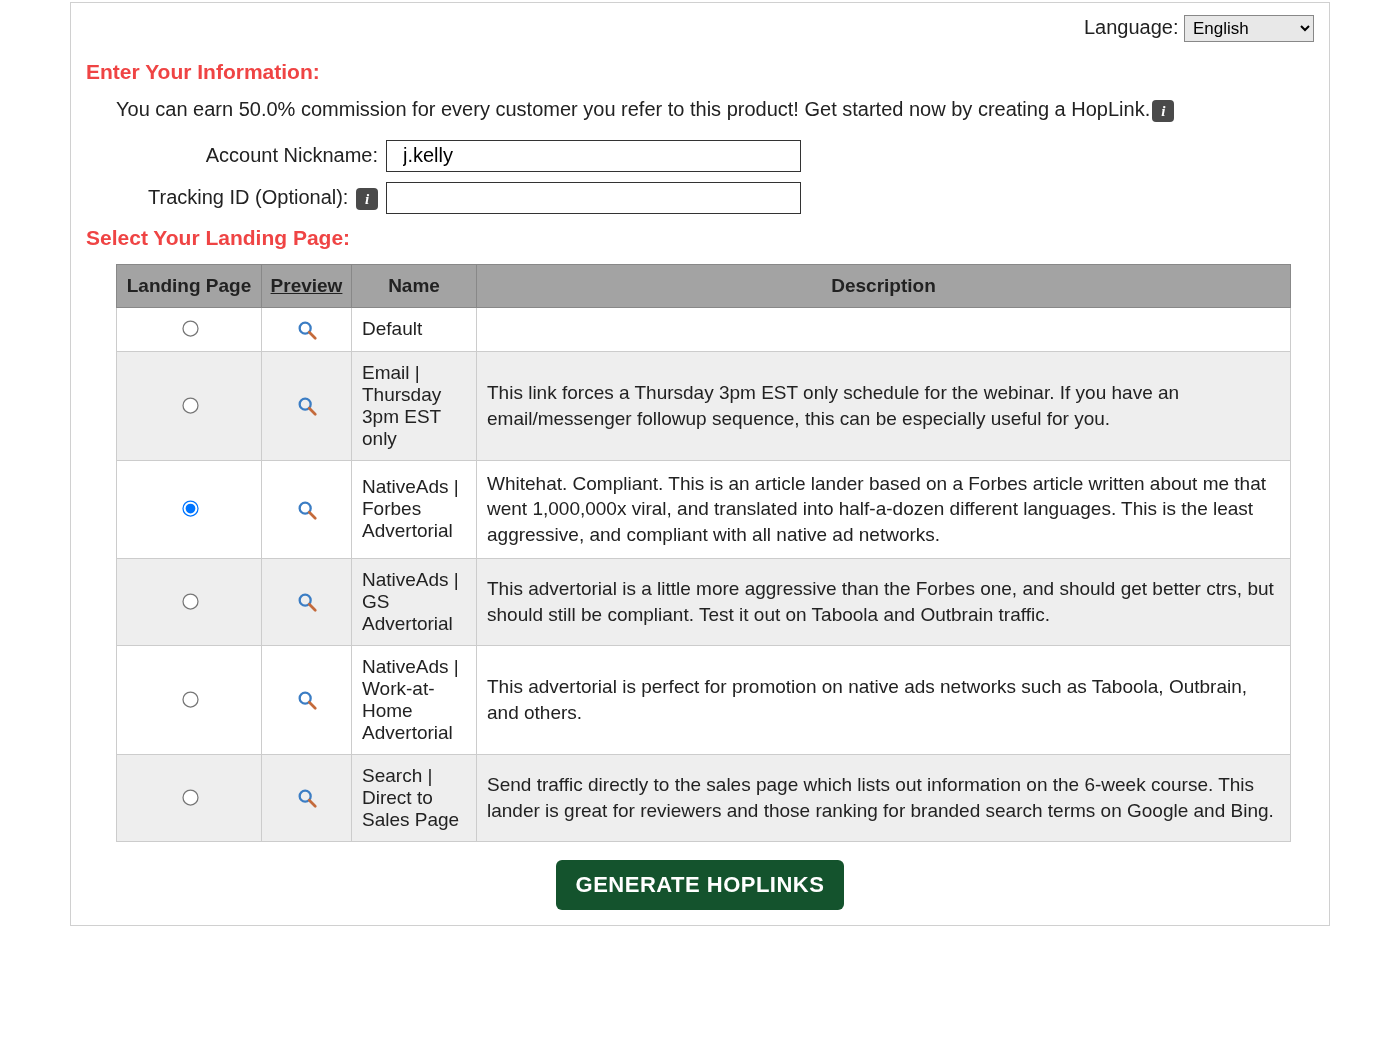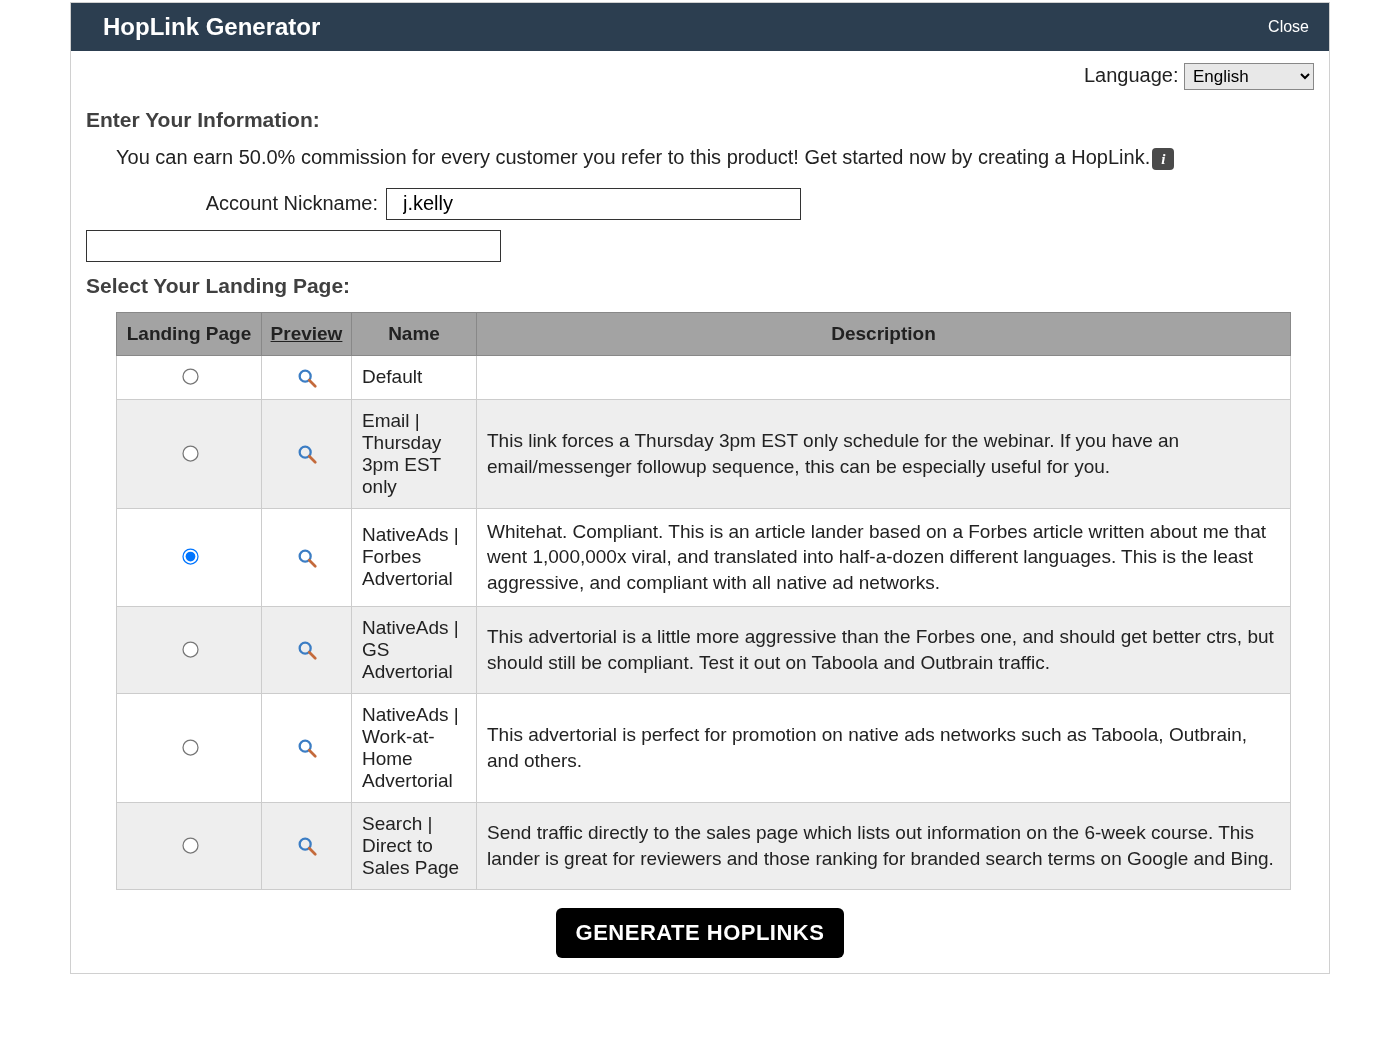--- a/index.html
+++ b/index.html
@@ -43,21 +43,21 @@
     margin-bottom: 18px;
   }
   .lang-row select {
     font-size: 17px;
     padding: 2px 4px;
     width: 130px;
     background: #e8e8e8;
     border: 1px solid #888;
   }
   h3.section {
-    color: #404040;
+    color: #ef4444;
     font-size: 21px;
     font-weight: bold;
     margin: 12px 0 14px 0;
   }
   .intro {
     font-size: 20px;
     margin: 0 0 18px 30px;
   }
   .info-icon {
     display: inline-block;
@@ -120,42 +120,38 @@
   .col-radio { width: 145px; text-align:center; }
   .col-preview { width: 90px; text-align:center;text-decoration:underline; }
   .col-name { width: 125px; }
   .col-desc { }
   td.col-name { font-size: 19px; }
   td.col-desc { line-height: 1.35; }
   input[type=radio] { transform: scale(1.25); }
   .magnify-icon svg { width: 22px; height: 22px; display:inline-block; vertical-align:middle; }
   .gen-wrap { text-align: center; margin-top: 18px; }
   .gen-btn {
-    background: #000000;
+    background: #14532d;
     color: #fff;
     border: none;
     border-radius: 6px;
     font-family: "Arial Narrow", Arial, sans-serif;
     font-stretch: condensed;
     font-size: 22px;
     font-weight: bold;
     letter-spacing: 0.5px;
     padding: 12px 20px;
     cursor: pointer;
   }
 </style>
 </head>
 <body>
 
 <div class="modal">
 
-  <div class="modal-header">
-    <span class="modal-title">HopLink Generator</span>
-    <span class="close-link">Close</span>
-  </div>
 
   <div class="modal-body">
 
     <div class="lang-row">
       <span>Language:</span>
       <select>
         <option>English</option>
       </select>
     </div>
 
@@ -164,20 +160,24 @@
     <p class="intro">
       <span>You can earn 50.0% commission for every customer you refer to this product! Get started now by creating a HopLink.</span><span class="info-icon">i</span>
     </p>
 
     <div class="form-row">
       <div class="form-label">Account Nickname:</div>
       <input class="form-input" type="text" value="j.kelly" style="">
     </div>
 
     <div class="form-row">
+      <div class="form-label">
+        <span>Tracking ID (Optional):</span>
+        <span class="info-icon">i</span>
+      </div>
       <input class="form-input" type="text" value="" style="">
     </div>
 
     <h3 class="section">Select Your Landing Page:</h3>
 
     <table class="landing">
       <thead>
         <tr>
           <th class="col-radio">Landing Page</th>
           <th class="col-preview">Preview</th>

